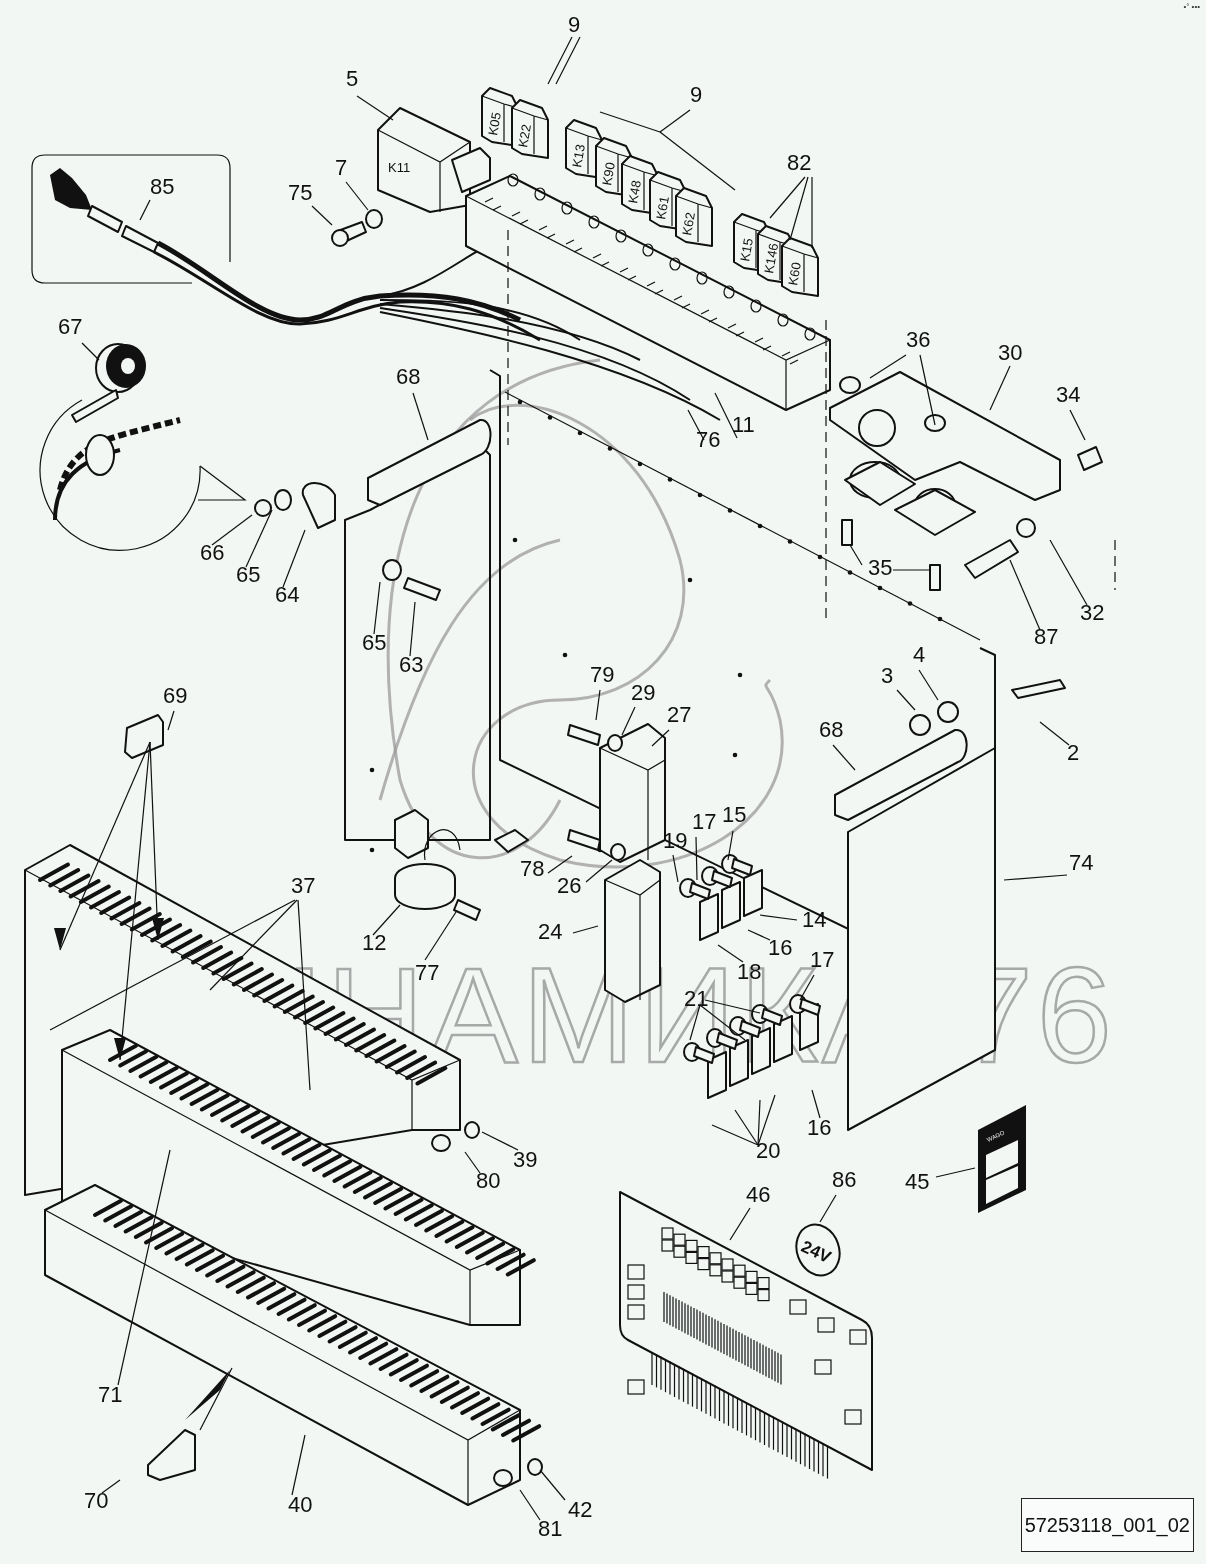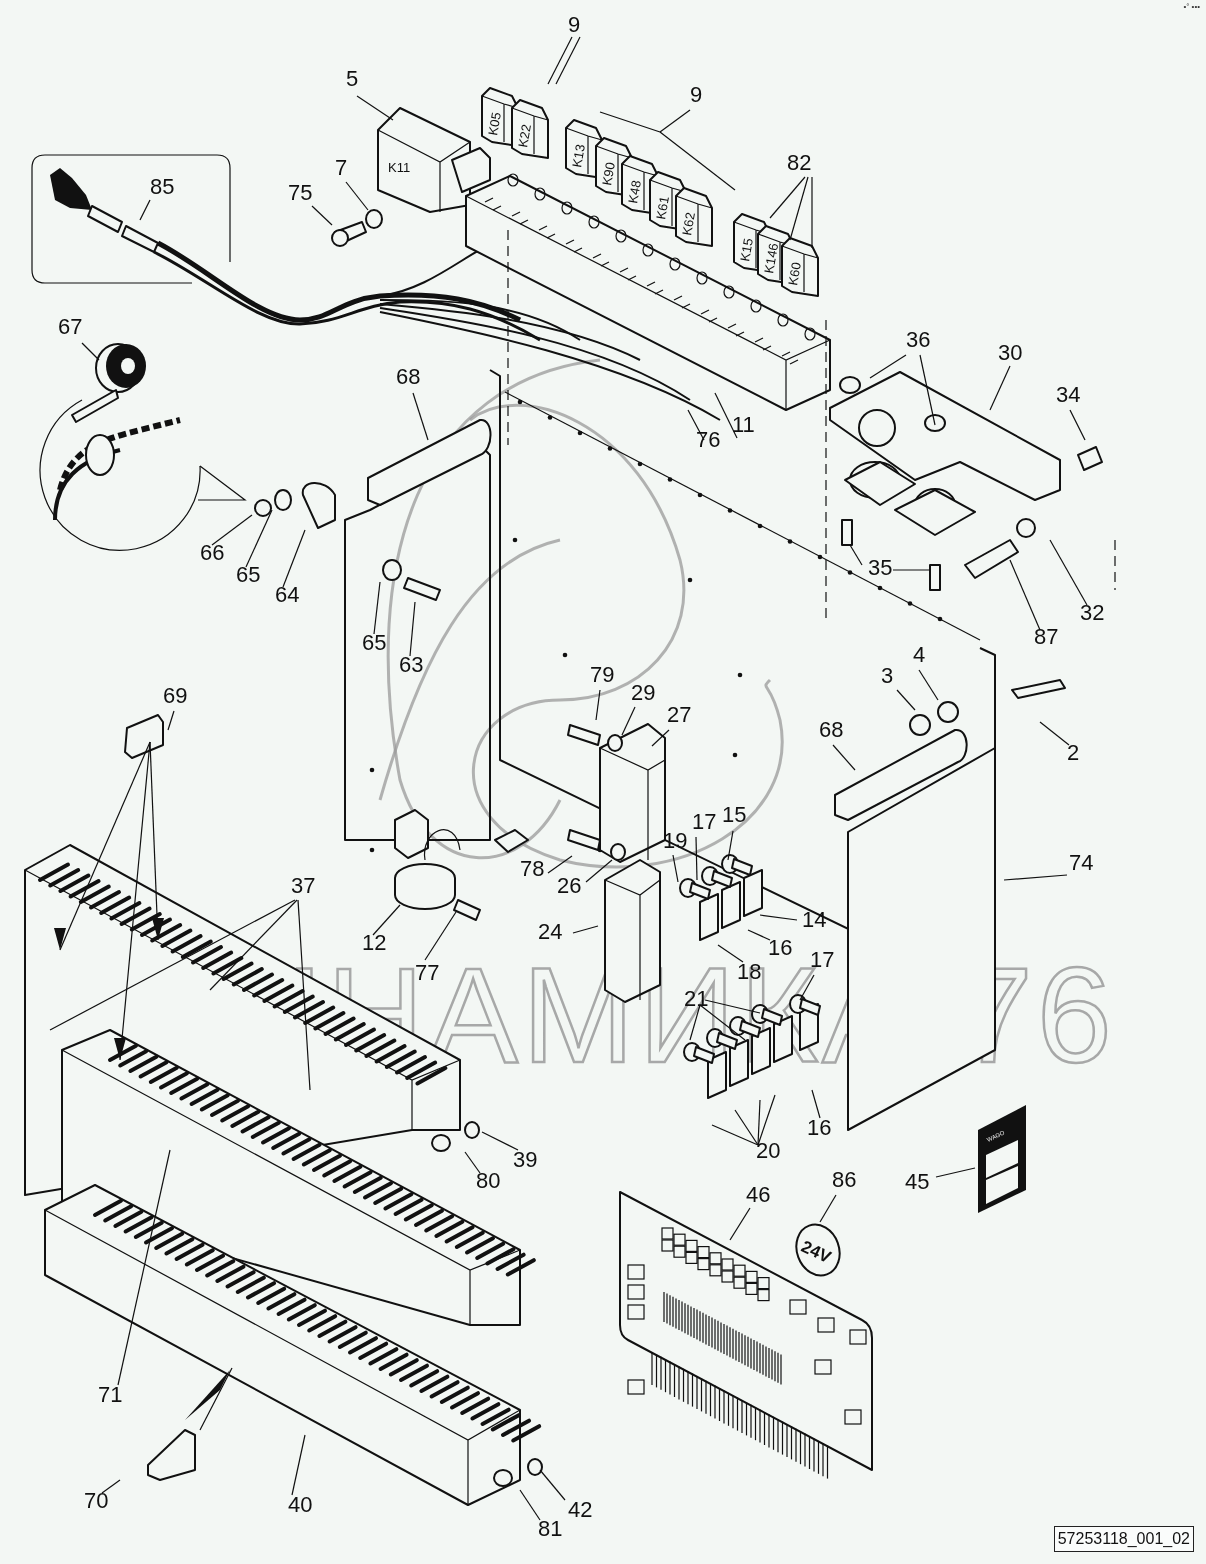--- a/index.html
+++ b/index.html
@@ -9,21 +9,21 @@
   svg text { font-family: "Liberation Sans", sans-serif; }
   .callout { font-size: 22px; fill: #111; }
   .part { fill: #f3f7f4; stroke: #111; stroke-width: 2; stroke-linejoin: round; }
   .thin { fill: none; stroke: #111; stroke-width: 1.2; }
   .leader { fill: none; stroke: #111; stroke-width: 1.2; }
   .dash { fill: none; stroke: #111; stroke-width: 1.2; stroke-dasharray: 10 6; }
   .wm { fill: none; stroke: #9a9a9a; stroke-width: 3; opacity: .75; }
   .wmtext { font-size: 135px; fill: none; stroke: #888; stroke-width: 2.5; opacity: .7; letter-spacing: 4px; }
   .relay-lbl { font-size: 13px; fill: #111; }
   #drawing-id { position: absolute; right: 12px; bottom: 12px; border: 1.5px solid #222;
-                font-size: 16px; padding: 0 3px; background: #fafcfb; color: #111; line-height: 24px; }
+                font-size: 20px; padding: 14px 3px; background: #fafcfb; color: #111; line-height: 24px; }
   #corner-mark { position: absolute; right: 6px; top: 2px; font-size: 8px; color: #333; }
 </style>
 </head>
 <body>
 
 <div id="stage">
 <svg width="1206" height="1564" viewBox="0 0 1206 1564" xmlns="http://www.w3.org/2000/svg">
 
   <g>
     <path class="wm" d="M600,360 C420,380 360,560 400,780 C430,880 520,880 560,800"></path>

